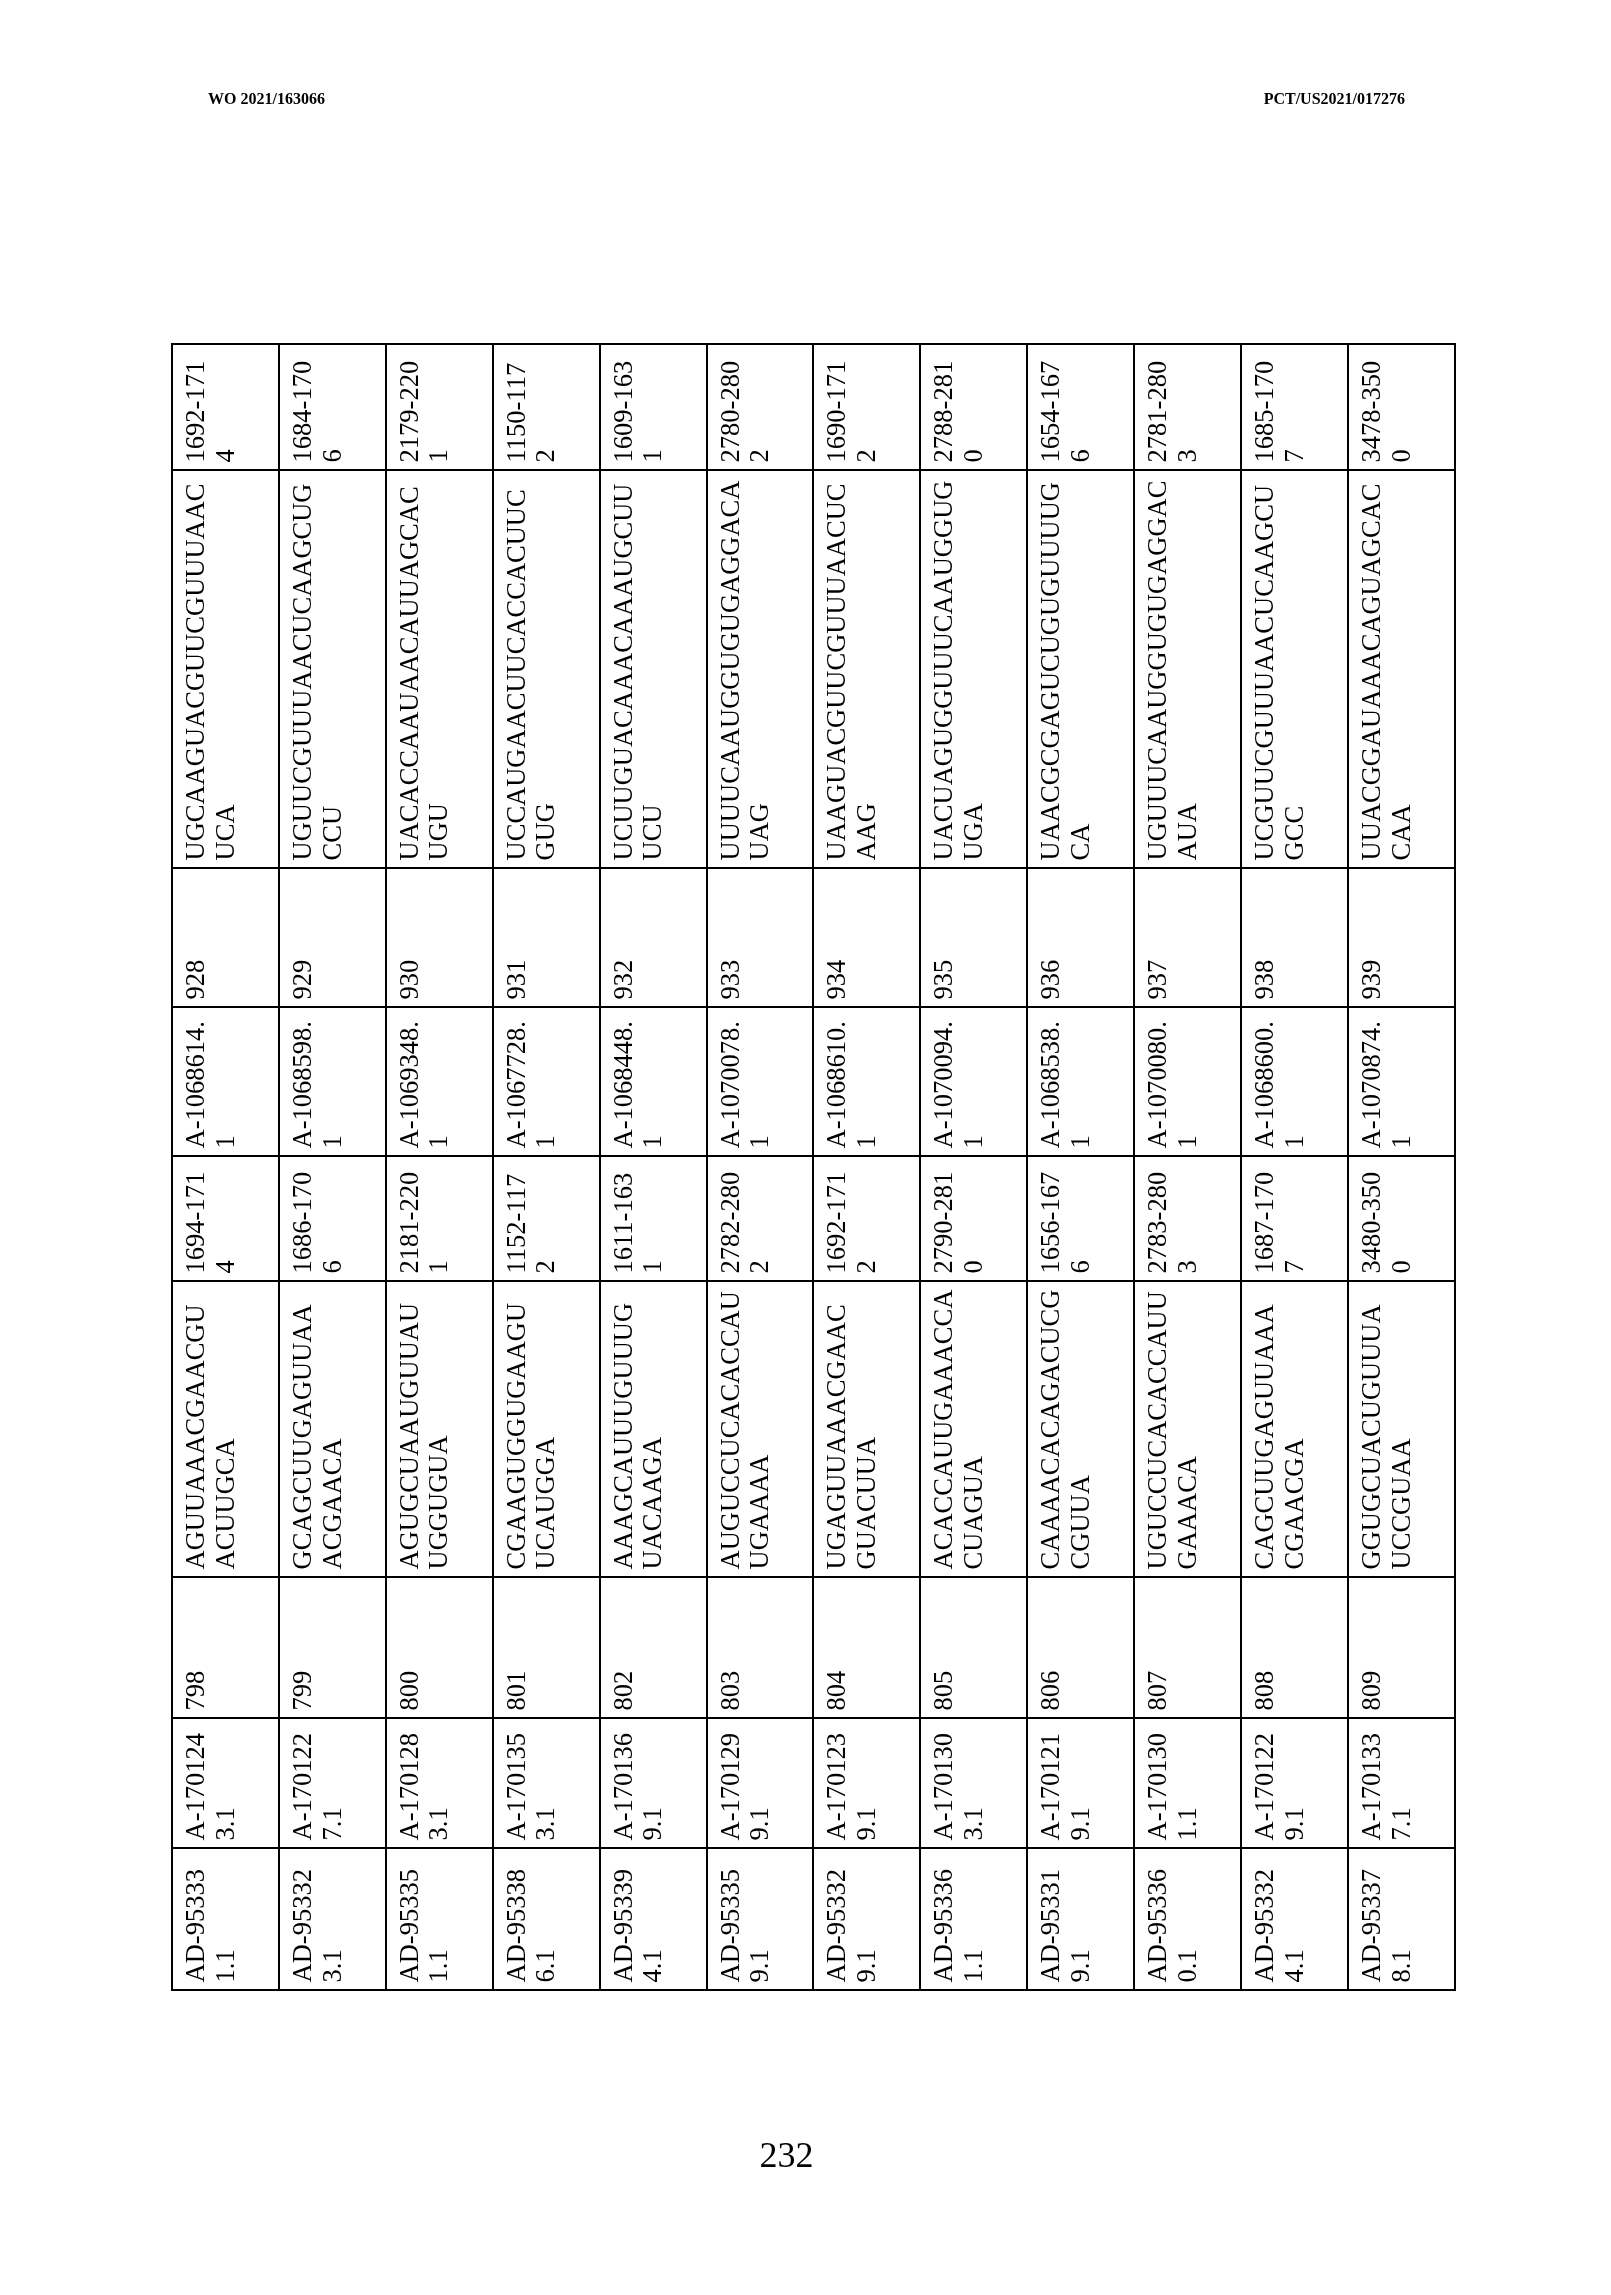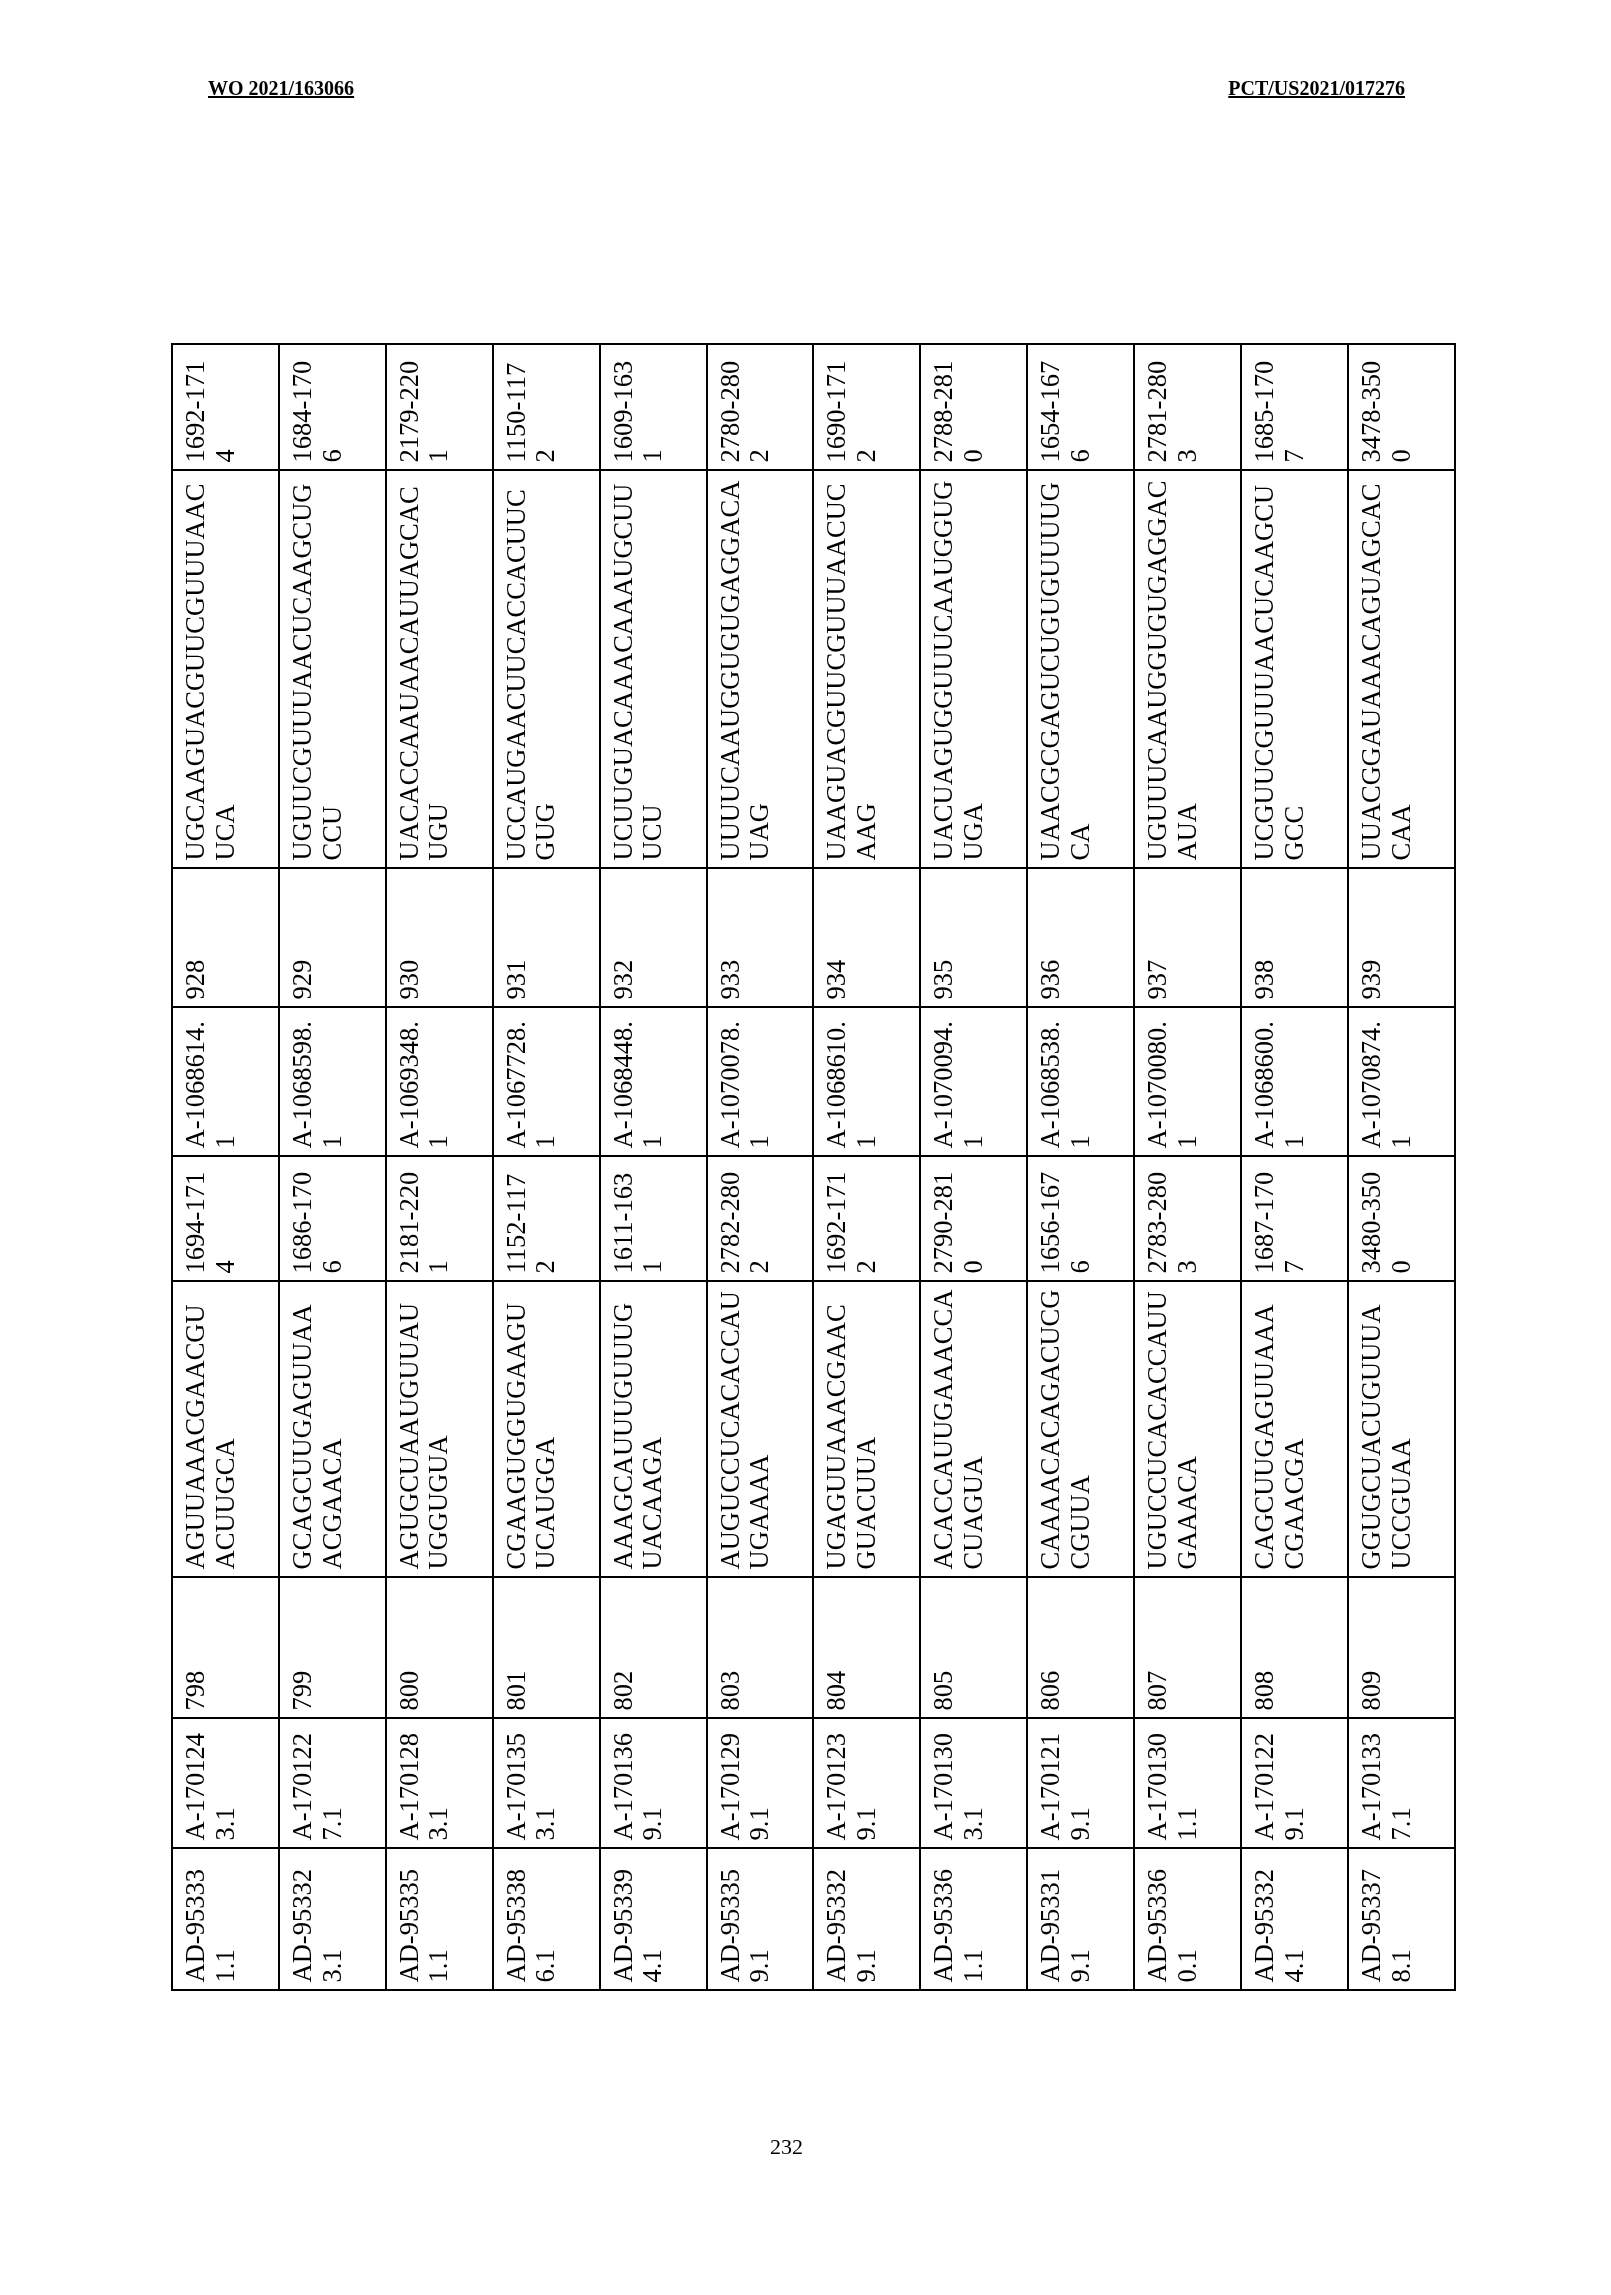--- a/index.html
+++ b/index.html
@@ -1,23 +1,23 @@
 <!DOCTYPE html>
 <html style="font-size:10.6px"><head>
   <meta charset="utf-8">
   <style>
     html, body { margin: 0; padding: 0; background: #ffffff; }
     body {
       width: 1612px; height: 2295px; position: relative; overflow: hidden;
       font-family: "Liberation Serif", "DejaVu Serif", serif; color: #000;
     }
-    .hdr { position: absolute; top: 77px; font-weight: bold; font-size: 20px; text-decoration: underline; }
+    .hdr { position: absolute; top: 90px; font-weight: bold; font-size: 16px; }
     .hdr.left { left: 208px; }
     .hdr.right { right: 207px; text-align: right; }
-    .pageno { position: absolute; top: 2134px; left: 0; width: 1573px; text-align: center; font-size: 22px; }
+    .pageno { position: absolute; top: 2134px; left: 0; width: 1573px; text-align: center; font-size: 36px; }
 
     
     .table-wrap {
       position: absolute;
       left: 171px; top: 1991px;              
       width: 1645px; height: 1283px;          
       transform-origin: 0 0;
       transform: rotate(-90deg);
     }
     table.seq {

